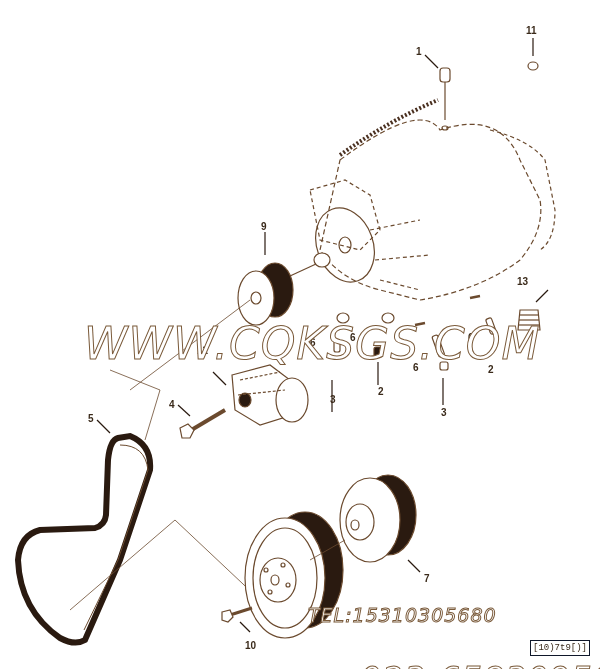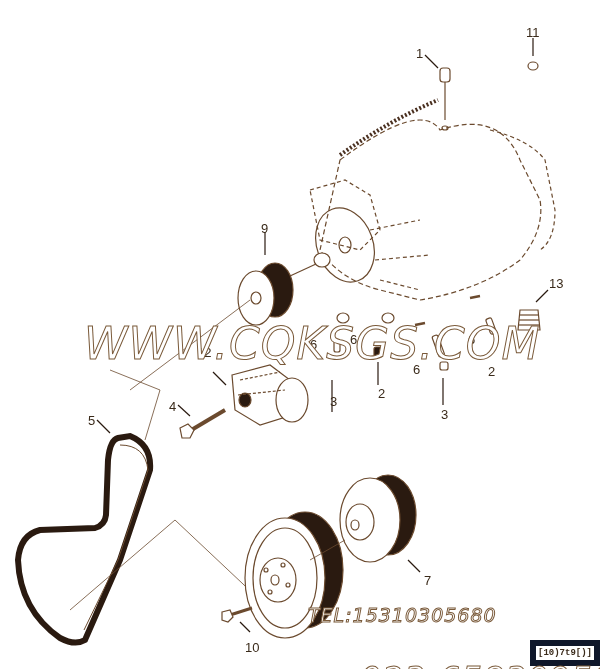--- a/index.html
+++ b/index.html
@@ -1,20 +1,20 @@
 <!DOCTYPE html>
 <html><head>
 <meta charset="utf-8">
 <style>
   html,body{margin:0;padding:0;background:#ffffff;}
   body{width:600px;height:669px;position:relative;overflow:hidden;font-family:"Liberation Sans",sans-serif;}
   #diagram{position:absolute;left:0;top:0;width:600px;height:669px;}
-  .callout{position:absolute;font-family:"Liberation Sans",sans-serif;font-weight:normal;font-size:13px;color:#3a2a1a;line-height:1;}
+  .callout{position:absolute;font-family:"Liberation Sans",sans-serif;font-weight:bold;font-size:10px;color:#3a2a1a;line-height:1;}
   .wm{position:absolute;font-family:"DejaVu Sans",sans-serif;font-style:italic;color:#ffffff;-webkit-text-stroke:1px #7a5a3a;letter-spacing:1px;white-space:nowrap;}
-  .stamp{position:absolute;left:530px;top:640px;width:58px;height:14px;border:6px solid #0f172a;font-family:"Liberation Mono",monospace;font-size:9px;color:#3a2a1a;text-align:center;line-height:14px;font-weight:bold;}
+  .stamp{position:absolute;left:530px;top:640px;width:58px;height:14px;border:1px solid #0f172a;font-family:"Liberation Mono",monospace;font-size:9px;color:#3a2a1a;text-align:center;line-height:14px;}
 </style>
 </head>
 <body>
 
 <svg id="diagram" viewBox="0 0 600 669" xmlns="http://www.w3.org/2000/svg">
   <g fill="none" stroke="#6b4a2e" stroke-width="1.2">
 
     <g>
       <path d="M340 160 Q420 100 440 130 Q500 110 520 160 L540 200 Q545 230 520 260 Q480 290 420 300 L380 290 Q340 280 320 250 Z" stroke-dasharray="5,3"></path>
       <path d="M310 190 L345 180 L370 195 L380 230 L360 250 L320 240 Z" stroke-dasharray="4,3"></path>
@@ -119,21 +119,21 @@
       <line x1="420" y1="572" x2="408" y2="560"></line>
       <line x1="250" y1="632" x2="240" y2="622"></line>
     </g>
   </g>
 </svg>
 
 <div id="callouts">
   <span class="callout" style="left:416px;top:47px">1</span>
   <span class="callout" style="left:526px;top:26px">11</span>
   <span class="callout" style="left:261px;top:222px">9</span>
-  <span class="callout" style="left:549px;top:277px">13</span>
+  <span class="callout" style="left:517px;top:277px">13</span>
   <span class="callout" style="left:310px;top:338px">6</span>
   <span class="callout" style="left:350px;top:333px">6</span>
   <span class="callout" style="left:413px;top:363px">6</span>
   <span class="callout" style="left:468px;top:333px">6</span>
   <span class="callout" style="left:378px;top:387px">2</span>
   <span class="callout" style="left:488px;top:365px">2</span>
   <span class="callout" style="left:330px;top:395px">3</span>
   <span class="callout" style="left:441px;top:408px">3</span>
   <span class="callout" style="left:197px;top:346px">12</span>
   <span class="callout" style="left:169px;top:400px">4</span>

